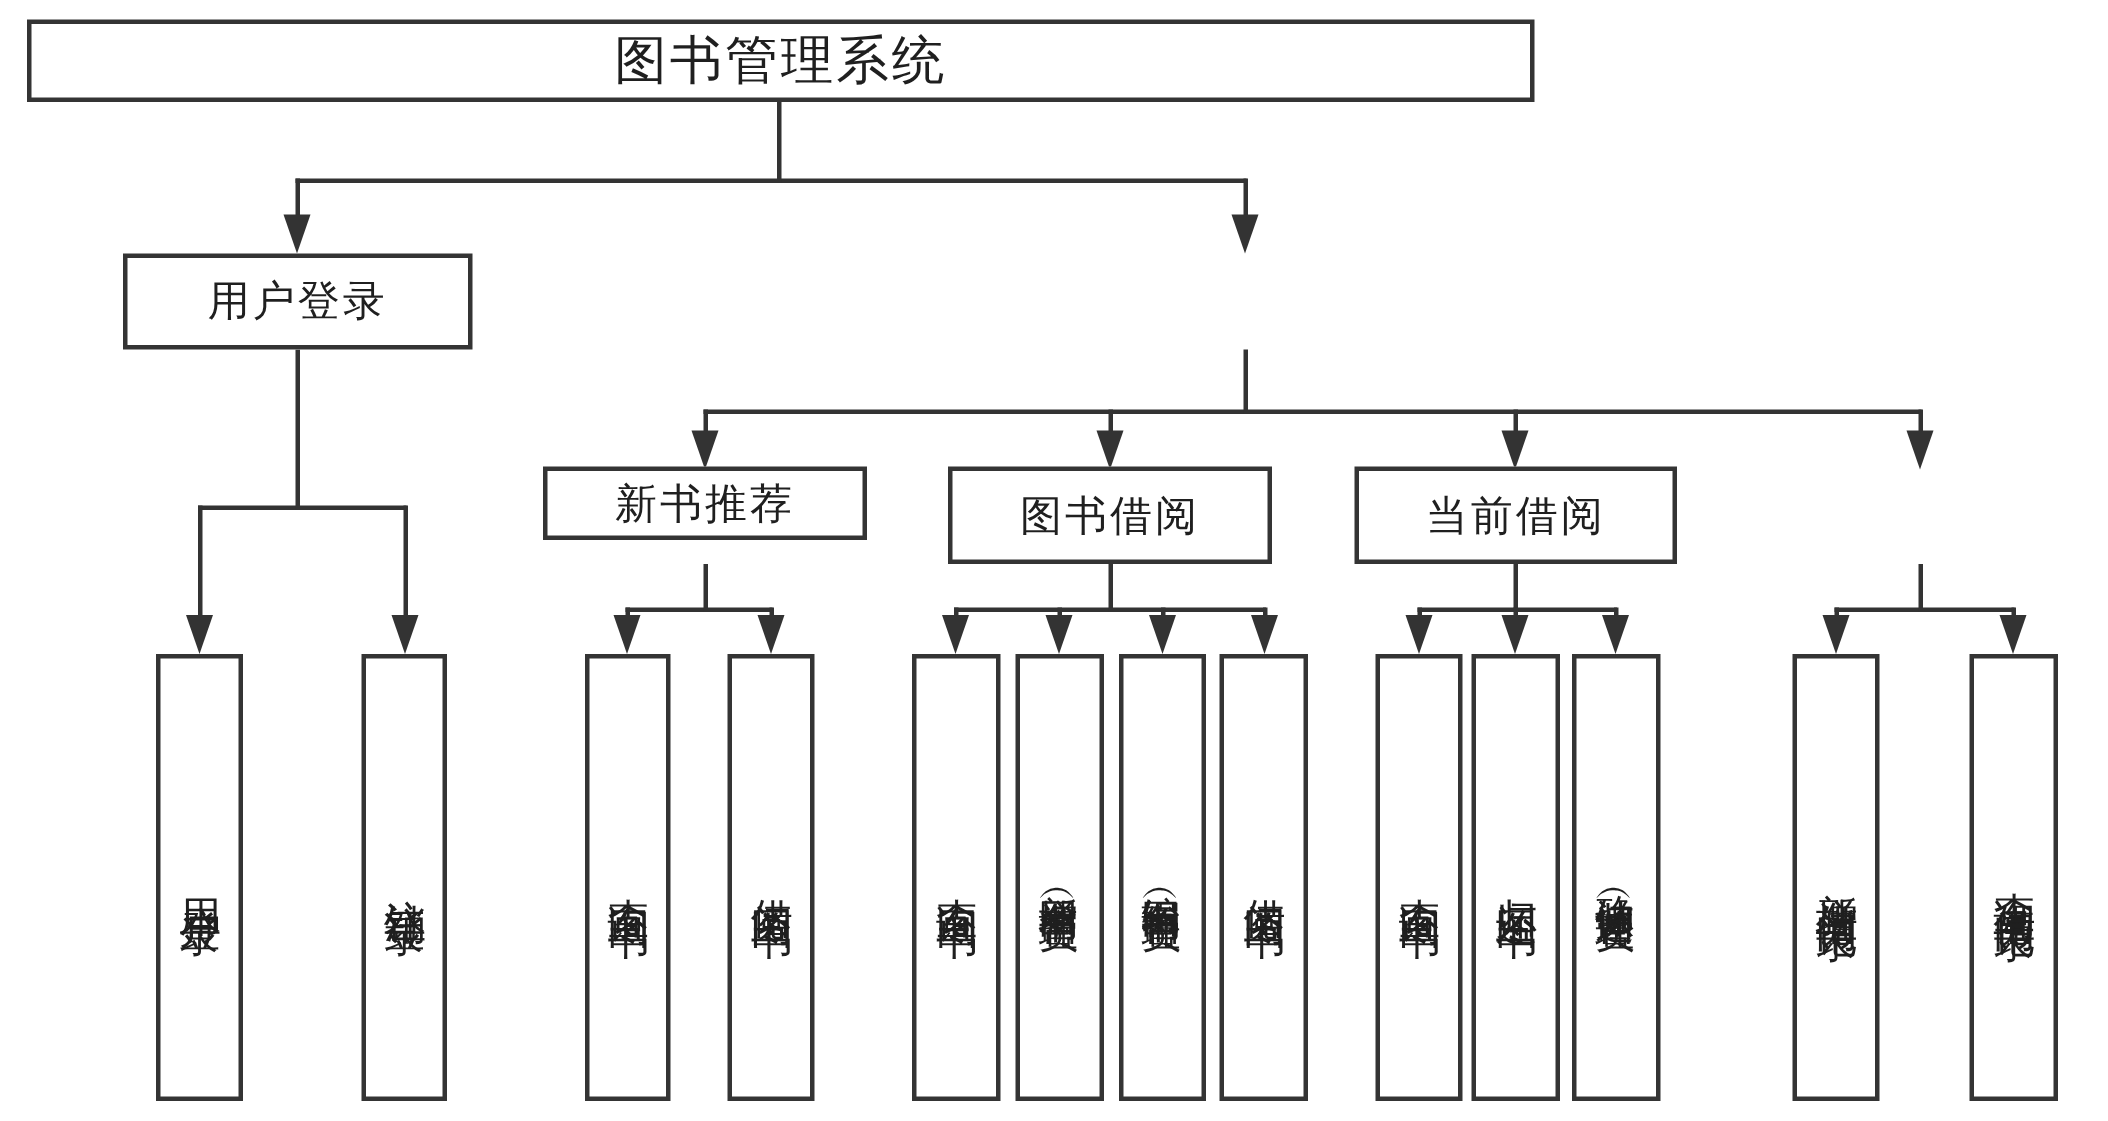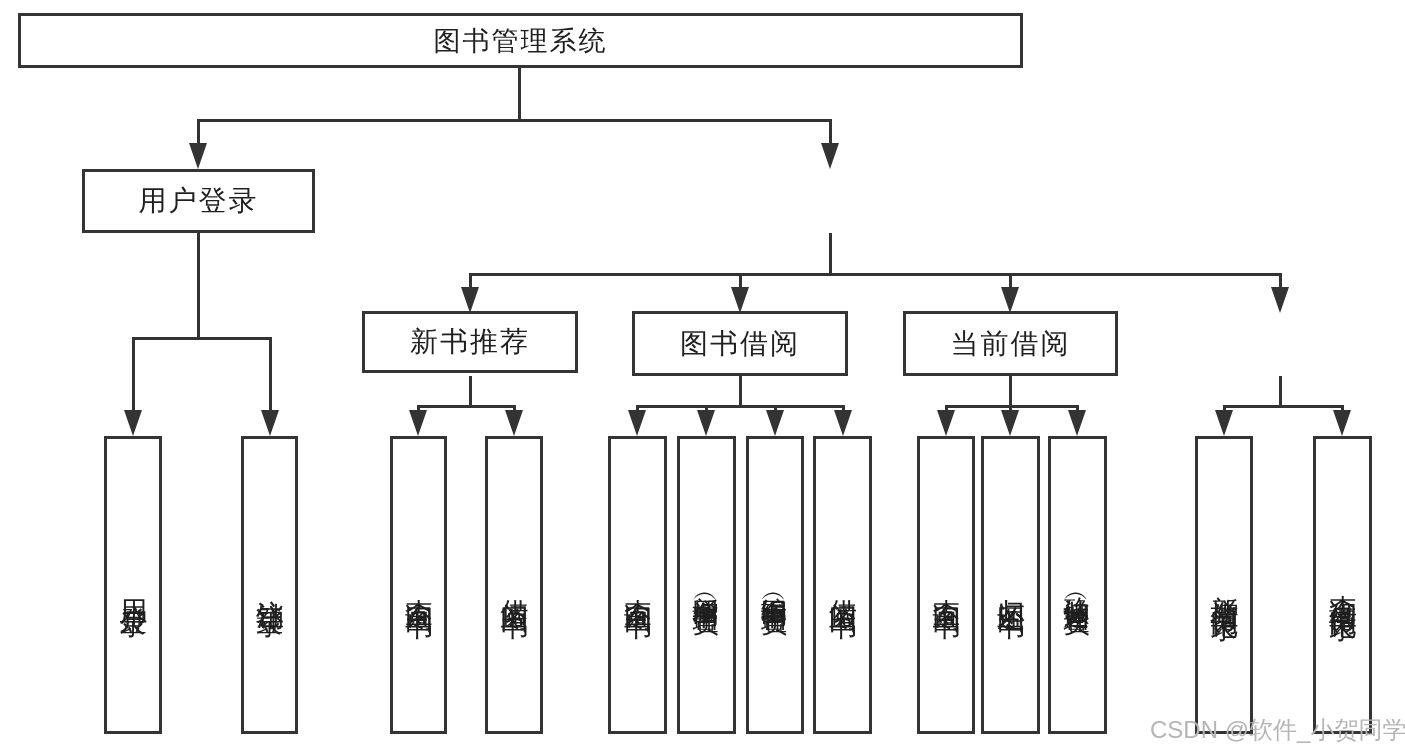--- a/index.html
+++ b/index.html
@@ -25,21 +25,21 @@
     background:#fff;
     display:flex;align-items:center;justify-content:center;
     z-index:2;
   }
   .hlabel{
     font-size:28px;
     letter-spacing:2px;
     color:var(--text);
     white-space:nowrap;
   }
-  .hbox.root .hlabel{font-size:27px;}
+  .hbox.root .hlabel{font-size:35px;}
   
   .vbox{
     position:absolute;
     top:436px;height:298px;
     box-sizing:border-box;
     border:3px solid var(--border);
     background:#fff;
     display:flex;align-items:center;justify-content:center;
     z-index:2;
   }
@@ -77,21 +77,21 @@
 <div class="canvas">
 
   <div class="hbox root" style="left:18px;top:13px;width:1005px;height:55px">
     <span class="hlabel">图书管理系统</span>
   </div>
 
   <div class="hbox" style="left:82px;top:169px;width:233px;height:64px">
     <span class="hlabel">用户登录</span>
   </div>
 
-  <div class="hbox" style="left:362px;top:311px;width:216px;height:62px">
+  <div class="hbox" style="left:362px;top:311px;width:216px;height:49px">
     <span class="hlabel">新书推荐</span>
   </div>
   <div class="hbox" style="left:632px;top:311px;width:216px;height:65px">
     <span class="hlabel">图书借阅</span>
   </div>
   <div class="hbox" style="left:903px;top:311px;width:215px;height:65px">
     <span class="hlabel">当前借阅</span>
   </div>
 
   <div class="vbox" style="left:104px;width:58px">
@@ -186,14 +186,13 @@
       <div class="arrow" style="left: 697px; top: 410px;"></div>
       <div class="arrow" style="left: 766px; top: 410px;"></div>
       <div class="arrow" style="left: 834px; top: 410px;"></div>
       <div class="arrow" style="left: 937px; top: 410px;"></div>
       <div class="arrow" style="left: 1001px; top: 410px;"></div>
       <div class="arrow" style="left: 1068px; top: 410px;"></div>
       <div class="arrow" style="left: 1215px; top: 410px;"></div>
       <div class="arrow" style="left: 1333px; top: 410px;"></div>
     </div>
 
-  <div class="watermark">CSDN @软件_小贺同学</div>
 </div>
 
 </body></html>

